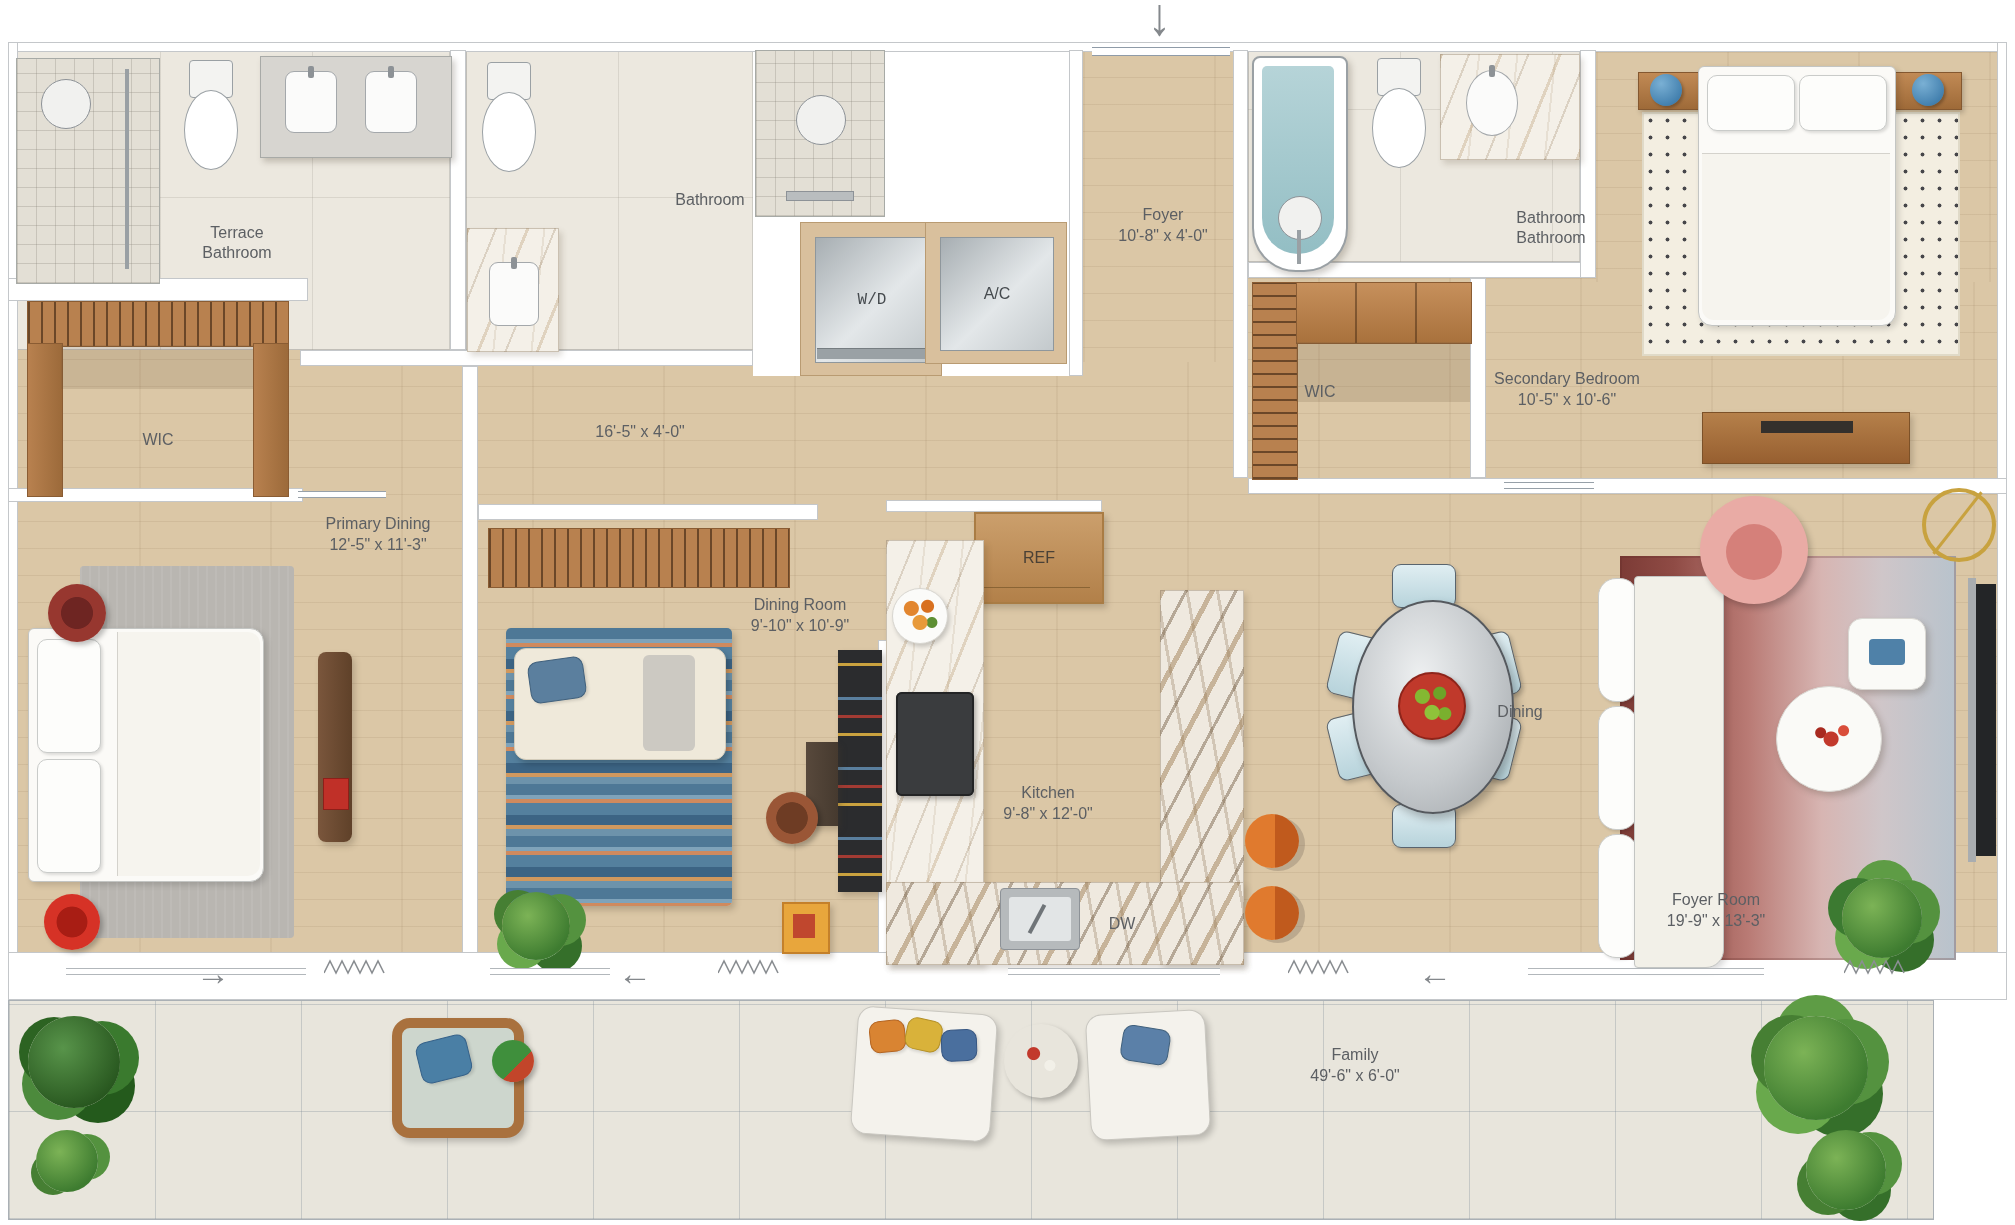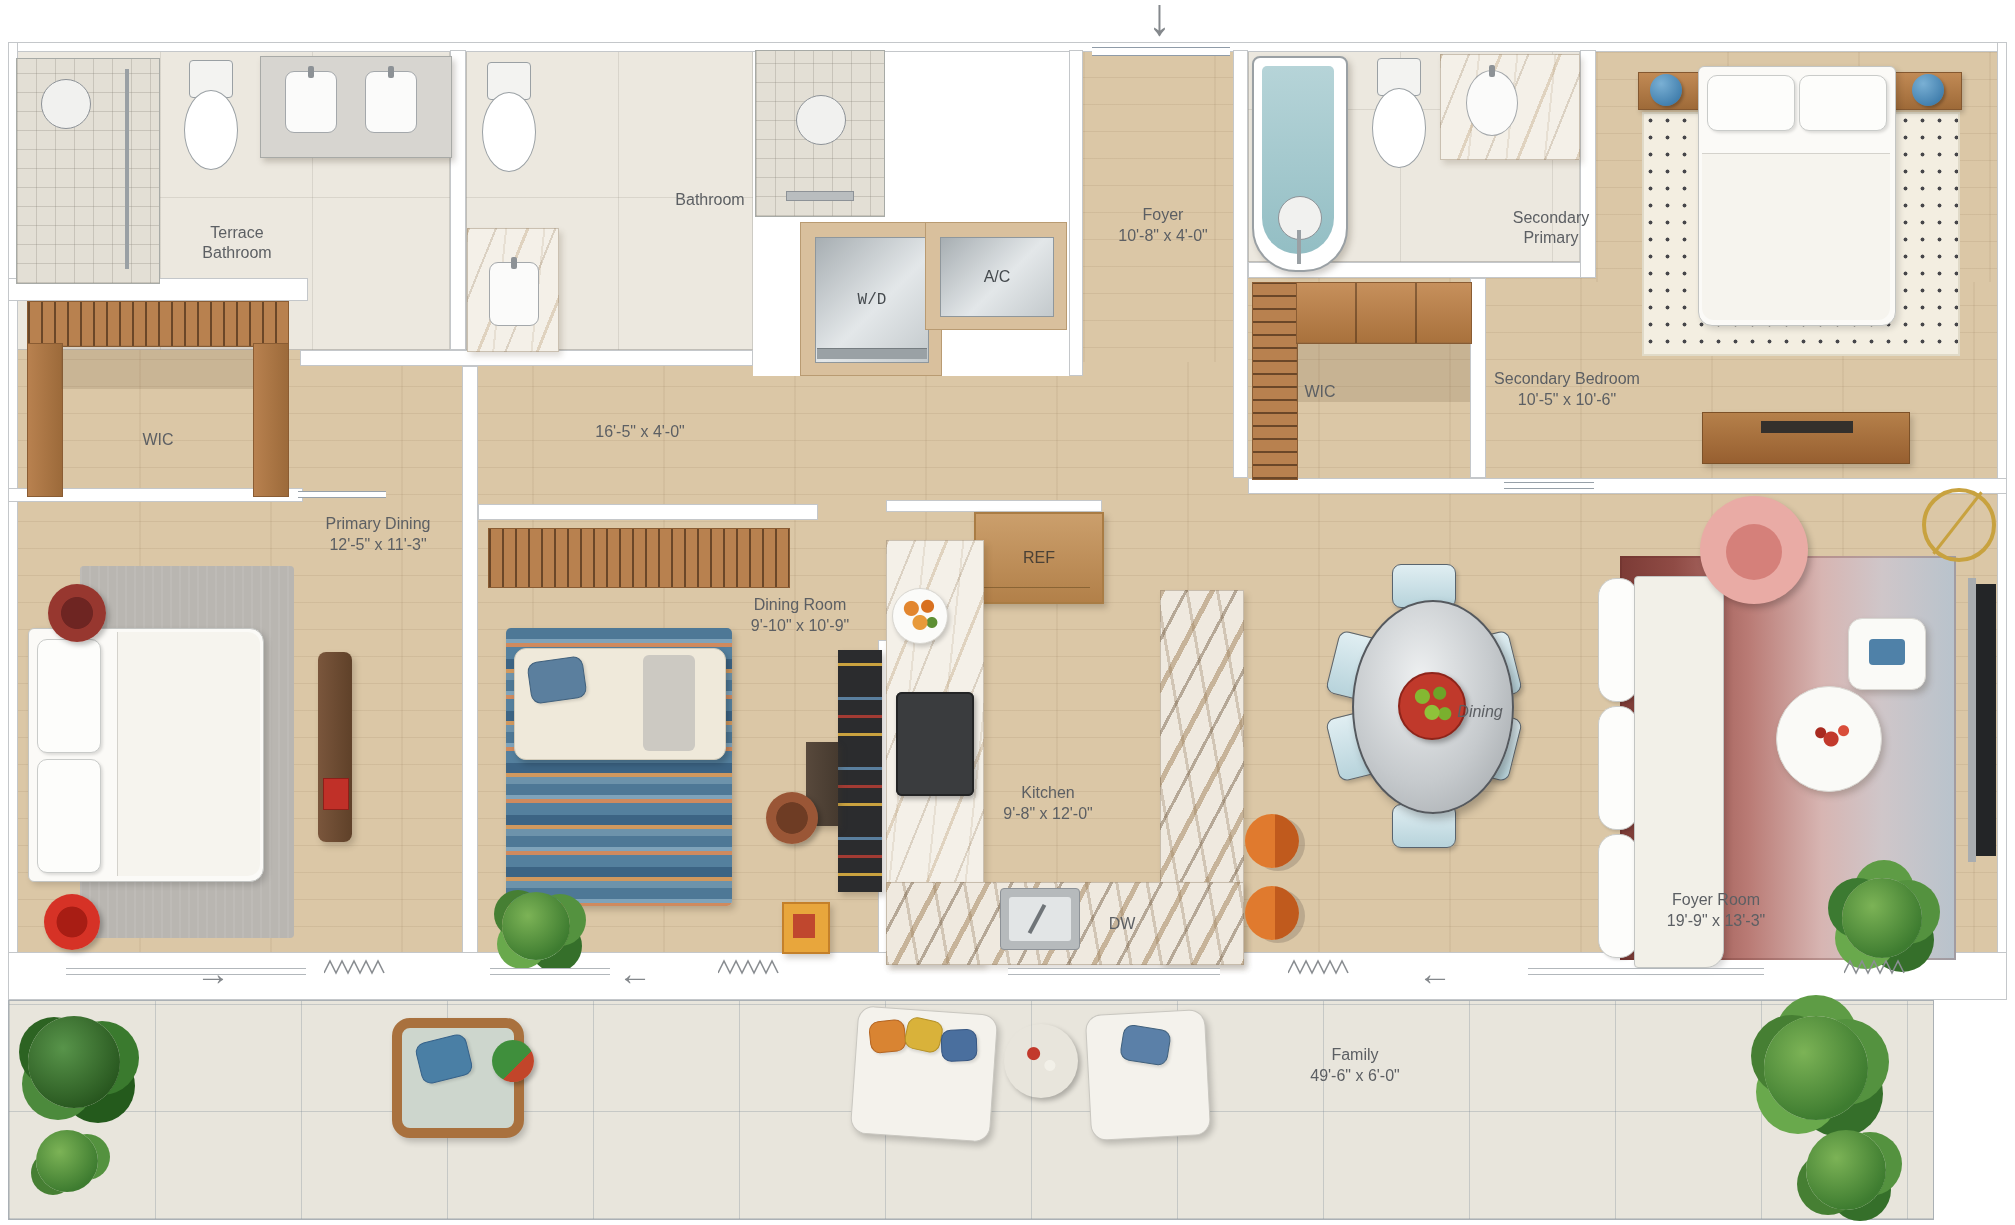--- a/index.html
+++ b/index.html
@@ -145,21 +145,21 @@
   </div>
   <div class="abs tilesmall" style="left:755px;top:50px;width:128px;height:165px;">
     <div class="showerhead" style="left:40px;top:44px;width:48px;height:48px;"></div>
     <div class="abs" style="left:30px;top:140px;width:66px;height:8px;background:#b9bdbf;border:1px solid #8d9297;"></div>
   </div>
 
   <div class="unitbox" style="left:800px;top:222px;width:142px;height:154px;font-family:Liberation Mono, monospace;">
     <div class="unit boxlbl">W/D</div>
     <div class="abs" style="left:16px;bottom:16px;width:110px;height:10px;background:#9aa1a5;border-top:1px solid #767d81;"></div>
   </div>
-  <div class="unitbox" style="left:925px;top:222px;width:142px;height:108px;">
+  <div class="unitbox" style="left:925px;top:222px;width:142px;height:142px;">
     <div class="unit boxlbl">A/C</div>
   </div>
 
   <div class="abs shadow" style="left:1252px;top:56px;width:92px;height:212px;background:#fff;border:2px solid #9aa0a4;border-radius:8px 8px 44px 44px;">
     <div class="abs" style="left:8px;top:8px;width:72px;height:188px;background:linear-gradient(180deg,#b6d4d8,#93bec4);border-radius:5px 5px 36px 36px;"></div>
     <div class="showerhead" style="left:24px;top:138px;width:42px;height:42px;"></div>
     <div class="abs" style="left:43px;top:172px;width:4px;height:34px;background:#9aa0a4;"></div>
   </div>
   <div class="abs toilet" style="left:1372px;top:58px;width:54px;height:110px;">
     <div class="tank"></div>
@@ -311,21 +311,21 @@
     <div class="l1">Terrace Bathroom</div>
     </div>
   <div class="lbl" style="left:710px;top:200px;">
     <div class="l1">Bathroom</div>
     </div>
   <div class="lbl" style="left:1163px;top:226px;">
     <div class="l1">Foyer</div>
       <div class="l2">10'-8" x 4'-0"</div>
     </div>
   <div class="lbl wrap" style="left:1551px;top:228px;width:118px;">
-    <div class="l1">Secondary Primary</div>
+    <div class="l1">Bathroom Bathroom</div>
     </div>
   <div class="lbl" style="left:158px;top:440px;">
     <div class="l1">WIC</div>
     </div>
   <div class="lbl" style="left:1320px;top:392px;">
     <div class="l1">WIC</div>
     </div>
   <div class="lbl" style="left:1567px;top:390px;">
     <div class="l1">Secondary Bedroom</div>
       <div class="l2">10'-5" x 10'-6"</div>
@@ -341,21 +341,21 @@
     <div class="l1">Dining Room</div>
       <div class="l2">9'-10" x 10'-9"</div>
     </div>
   <div class="lbl" style="left:1048px;top:804px;">
     <div class="l1">Kitchen</div>
       <div class="l2">9'-8" x 12'-0"</div>
     </div>
   <div class="lbl" style="left:1122px;top:924px;">
     <div class="l1">DW</div>
     </div>
-  <div class="lbl" style="left:1480px;top:712px;font-style:italic;">
+  <div class="lbl" style="left:1520px;top:712px;">
     <div class="l1">Dining</div>
     </div>
   <div class="lbl" style="left:1716px;top:911px;">
     <div class="l1">Foyer Room</div>
       <div class="l2">19'-9" x 13'-3"</div>
     </div>
   <div class="lbl" style="left:1355px;top:1066px;">
     <div class="l1">Family</div>
       <div class="l2">49'-6" x 6'-0"</div>
     </div>

